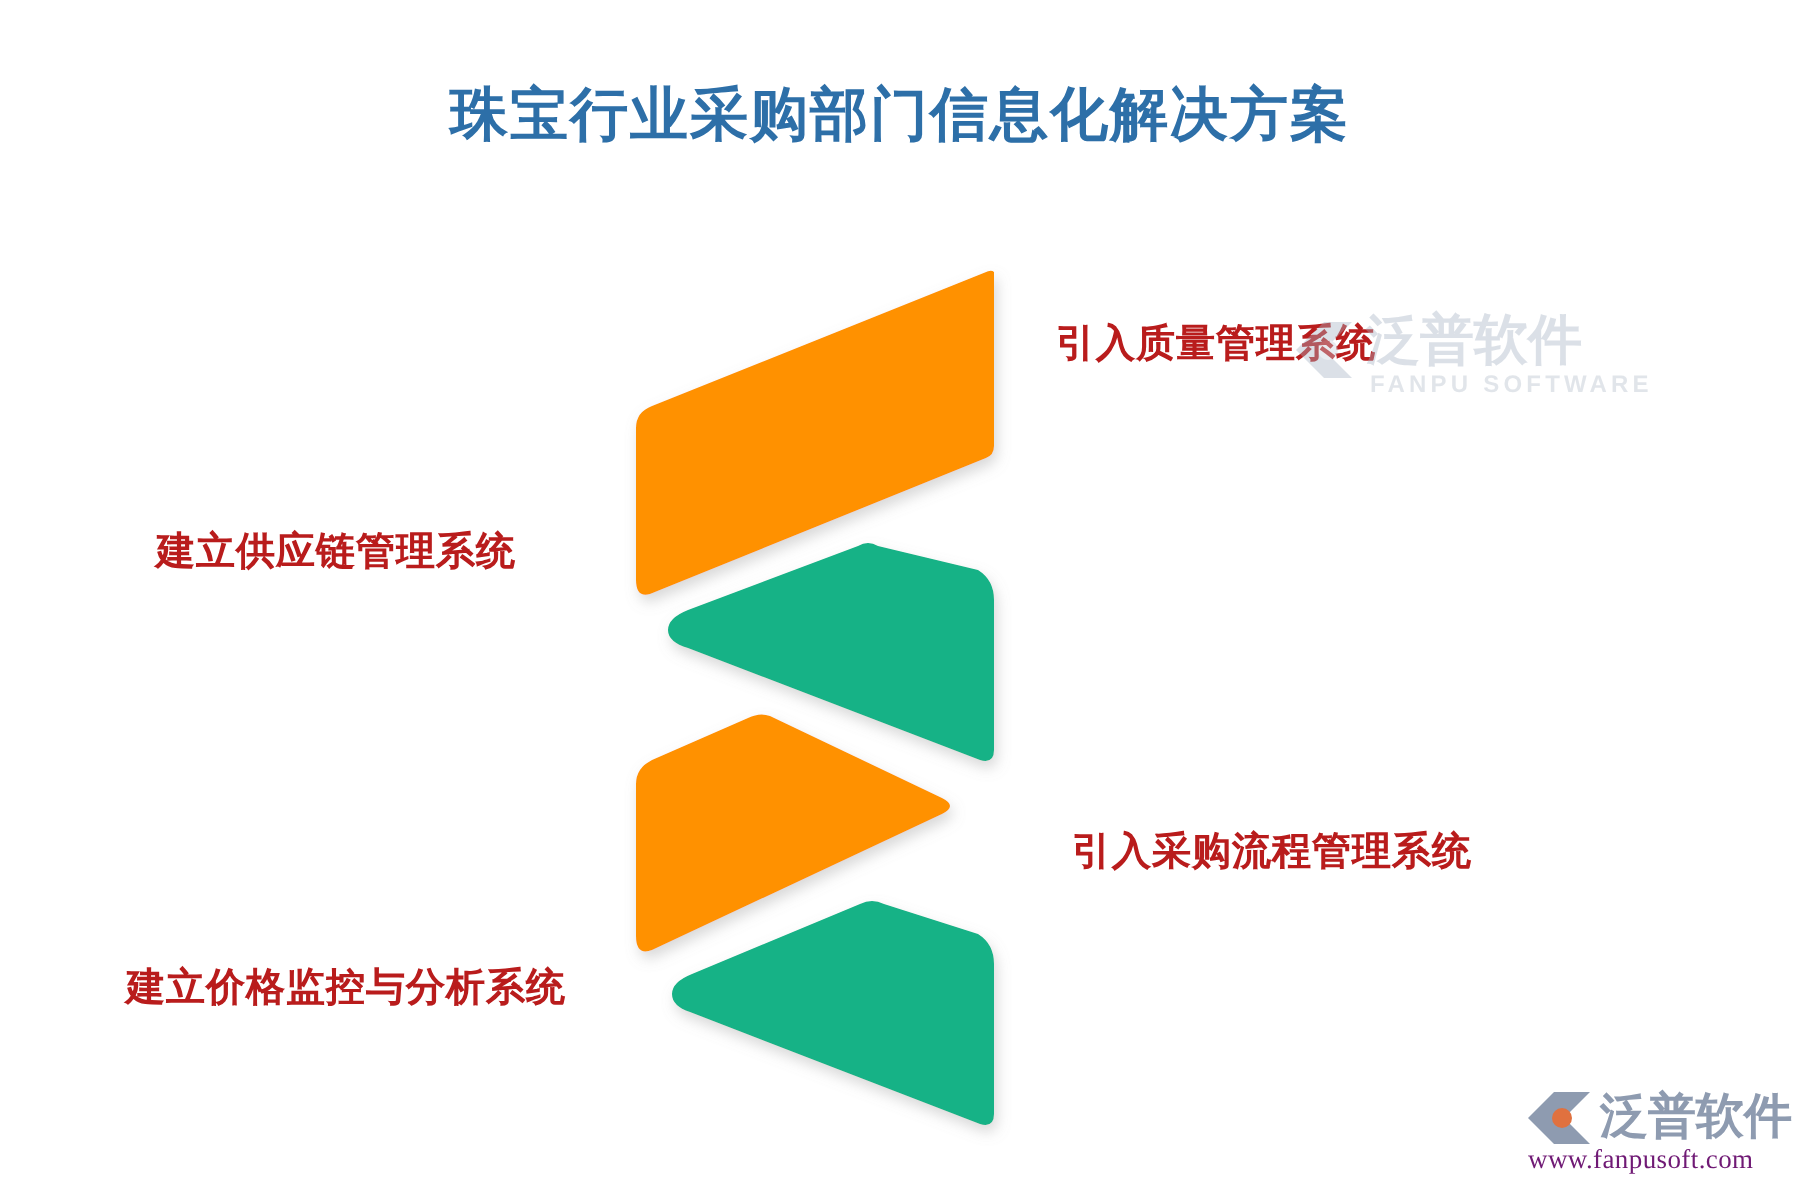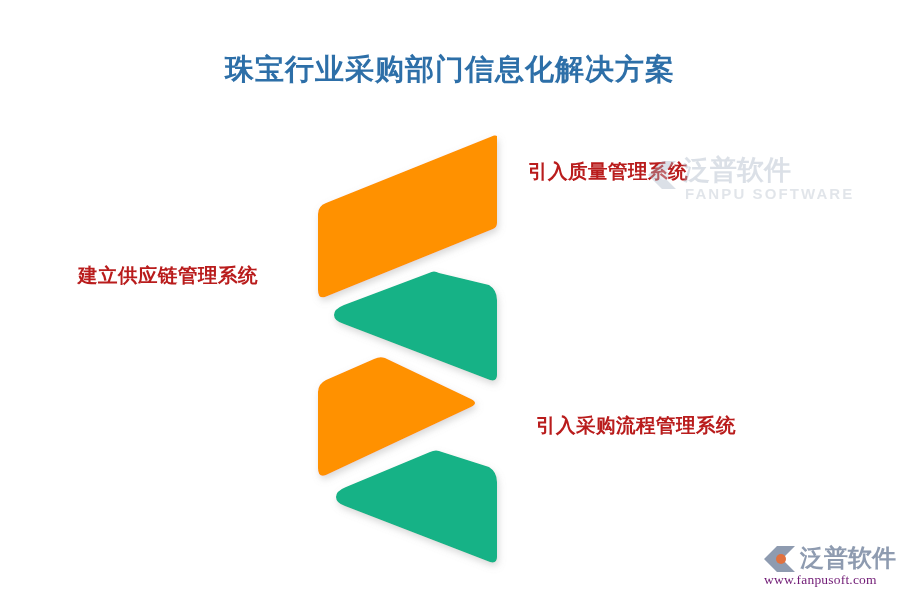--- a/index.html
+++ b/index.html
@@ -27,21 +27,20 @@
     left: 0;
     top: 38px;
     width: 900px;
     text-align: center;
     font-size: 29px;
     font-weight: 700;
     letter-spacing: 1px;
     color: #2D6FA8;
     font-family: "Liberation Serif", "DejaVu Serif", serif;
     white-space: nowrap;
-    margin-top: 12px;
   }
 
   
   .funnel-svg {
     position: absolute;
     left: 290px;
     top: 110px;
     width: 240px;
     height: 480px;
   }
@@ -85,21 +84,21 @@
     font-size: 27px;
     font-weight: 700;
     color: #A8B4C4;
     font-family: "Liberation Serif", "DejaVu Serif", serif;
     white-space: nowrap;
   }
   .wm-en {
     position: absolute;
     left: 40px;
     top: 33px;
-    font-size: 15px;
+    font-size: 12px;
     letter-spacing: 2.1px;
     color: #B6BFCB;
     font-family: "Liberation Sans", "DejaVu Sans", sans-serif;
     font-weight: 700;
     white-space: nowrap;
   }
 
   
   .brand {
     position: absolute;
@@ -192,20 +191,21 @@
              Q 207 362 199 357
              Z"></path>
   </svg>
 
   <div class="label label-right-1">引入质量管理系统</div>
 
   <div class="label label-left-1">建立供应链管理系统</div>
 
   <div class="label label-right-2">引入采购流程管理系统</div>
 
+  <div class="label label-left-2">建立价格监控与分析系统</div>
 
   <div class="watermark">
     <svg class="wm-mark" viewBox="0 0 34 34">
       <path d="M3 17 L17 3 L31 3 L17 17 L31 31 L17 31 Z" fill="#A8B4C4"></path>
       <circle cx="19" cy="17" r="5" fill="#C9D1DB"></circle>
     </svg>
     <div class="wm-cn">泛普软件</div>
     <div class="wm-en">FANPU SOFTWARE</div>
   </div>
 

